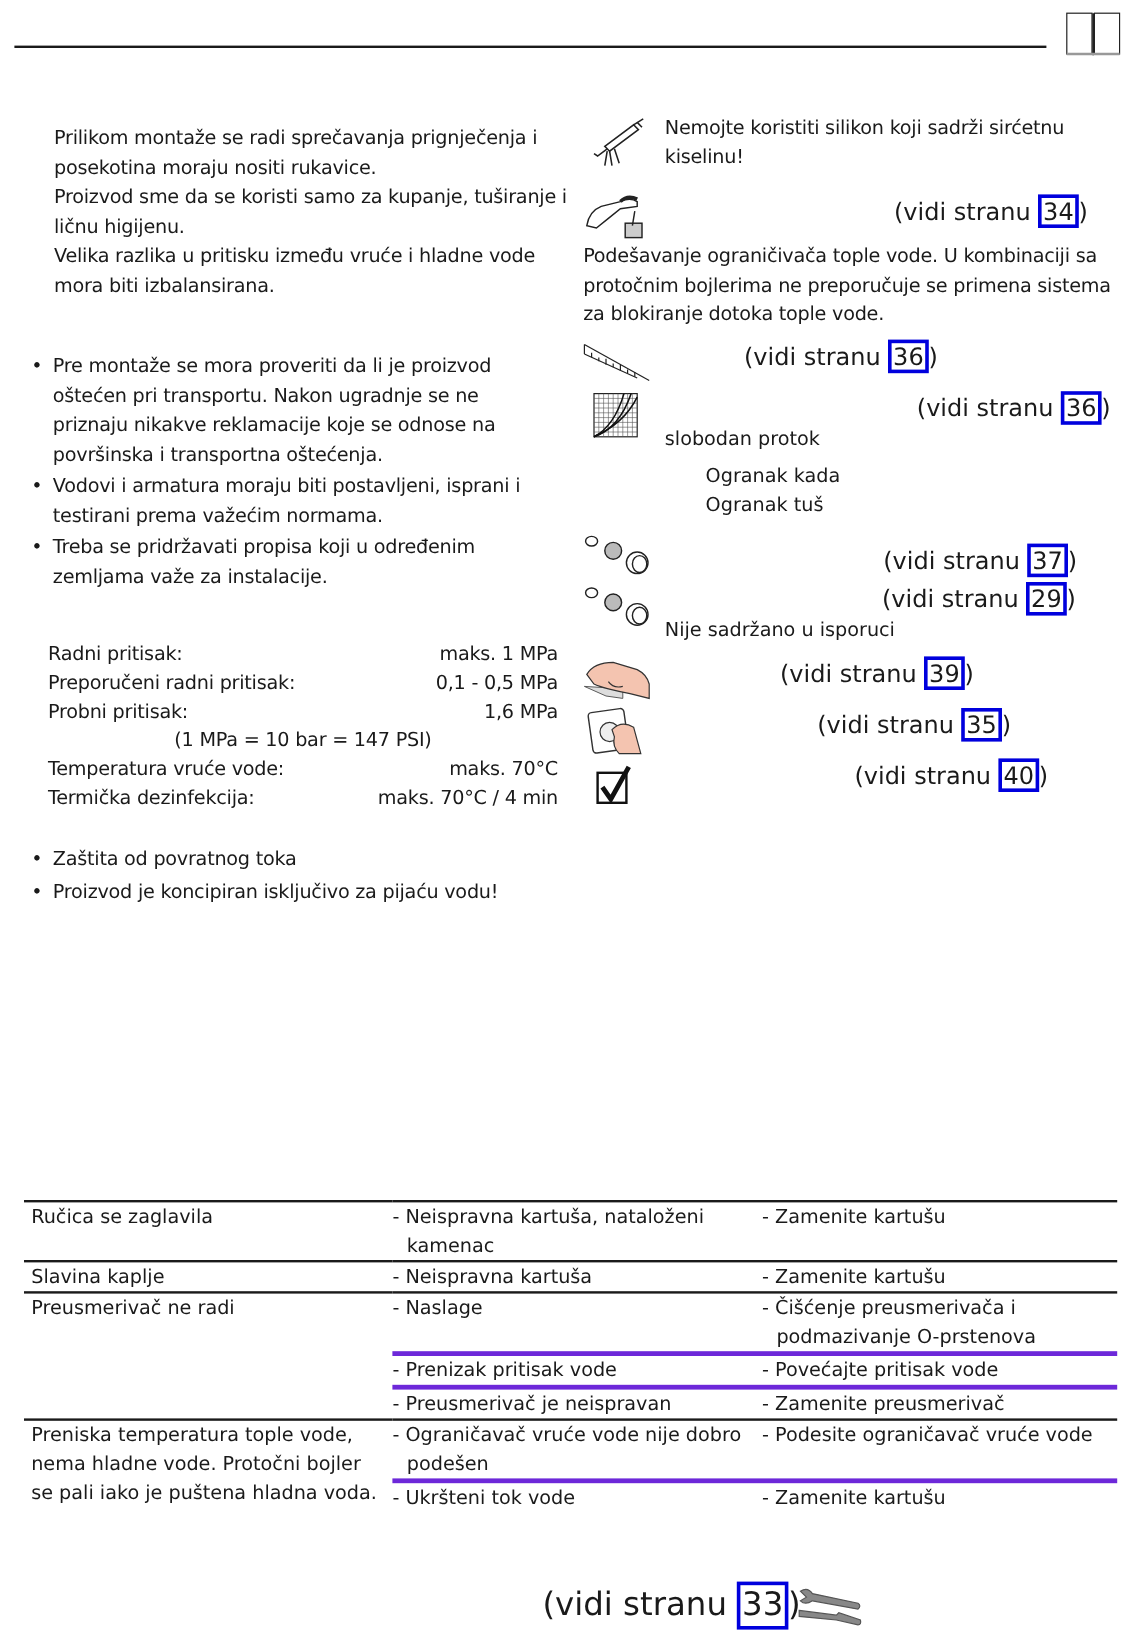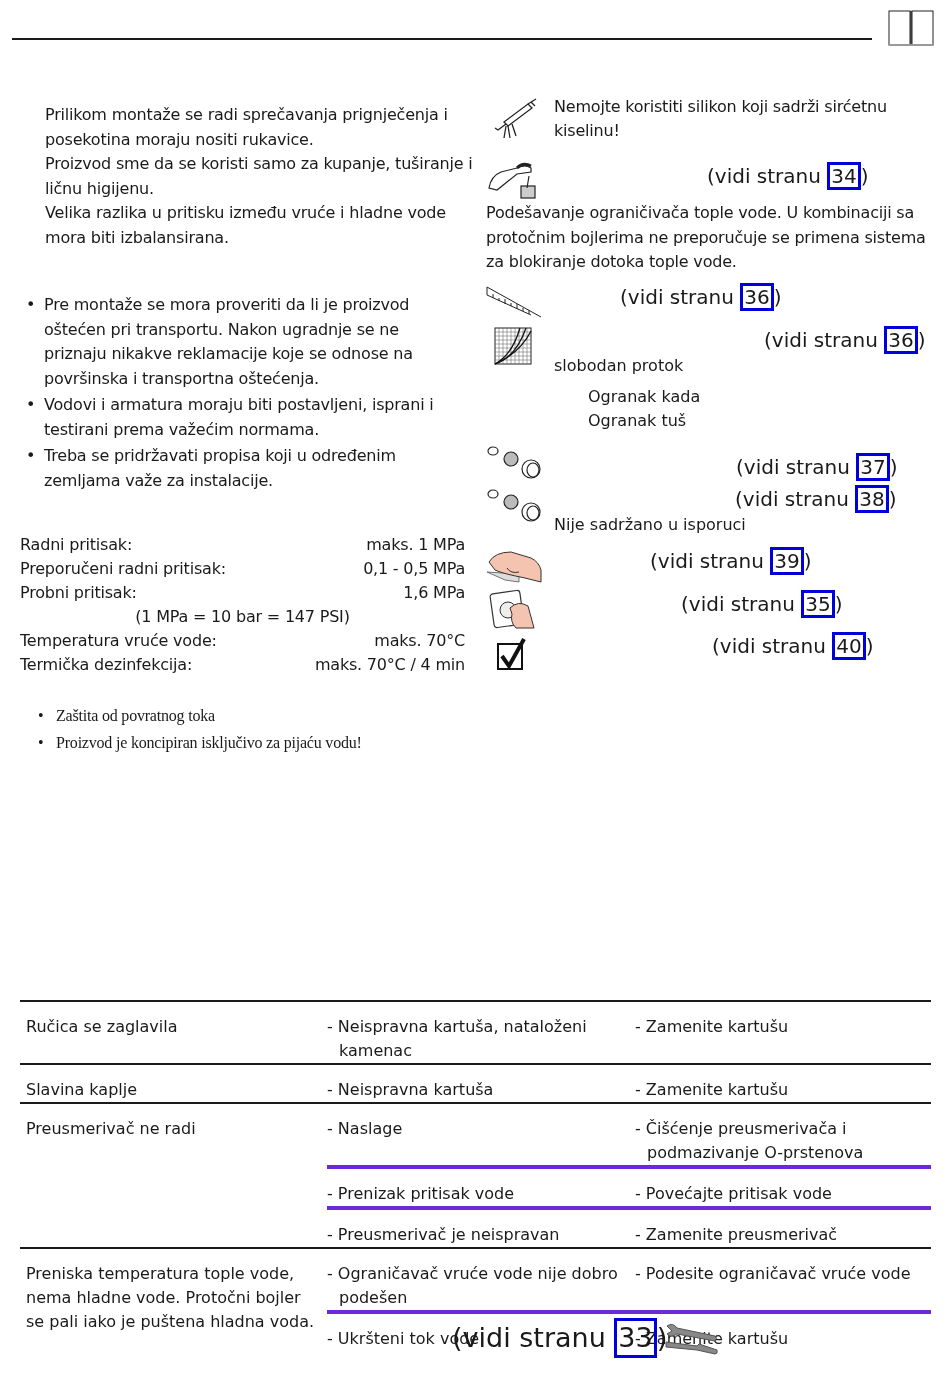--- a/index.html
+++ b/index.html
@@ -12,31 +12,31 @@
   .p { font-size: 16px; line-height: 24.5px; letter-spacing: -0.2px; }
   .left-intro { left: 45px; top: 103px; width: 430px; }
   .left-intro div { margin: 0; }
 
   ul.bullets { list-style: none; margin: 0; padding: 0; }
   ul.bullets li { position: relative; padding-left: 24px; margin-bottom: 2px; }
   ul.bullets li::before { content: "•"; position: absolute; left: 6px; top: 0; }
   .left-bullets { left: 20px; top: 293px; width: 440px; }
 
   .specs { left: 20px; top: 533px; width: 445px; }
-  .spec-row { display: flex; justify-content: space-between; height: 24px; line-height: 24px; }
+  .spec-row { display: flex; justify-content: space-between; height: 24px; line-height: 24px; margin-left: 20px; }
   .spec-row.right-only { justify-content: center; }
-  .specs-bullets { left: 32px; top: 704px; width: 450px; font-family: Liberation Serif, serif; }
+  .specs-bullets { left: 20px; top: 704px; width: 450px; }
   .specs-bullets li { margin-bottom: 5px; }
 
   .ref { font-size: 20px; white-space: nowrap; }
   .ref .num { display: inline-block; border: 3px solid #0000dd; padding: 0 1px; line-height: 22px; }
   .txt { font-size: 16px; line-height: 24px; }
 
   table.trouble { position: absolute; left: 20px; top: 1000px; width: 911px; border-collapse: collapse; font-size: 16px; }
-  table.trouble td { vertical-align: top; padding: 13px 6px 0 6px; line-height: 24px; margin-left: 35px; }
+  table.trouble td { vertical-align: top; padding: 0 6px 0 6px; line-height: 24px; margin-left: 35px; }
   table.trouble tr.major td { border-top: 2px solid #1a1a1a; }
   table.trouble tr.minor td.sub { border-top: 4px solid #6d28d9; }
   .c1 { width: 295px; }
   .c2 { width: 290px; }
   .dash-cell { padding-left: 12px !important; text-indent: -12px; }
 </style>
 </head>
 <body>
 
 <div class="abs hr-top"></div>
@@ -101,21 +101,21 @@
 <div class="abs p" style="left:554px;top:95px;width:370px;line-height:24px">Nemojte koristiti silikon koji sadrži sirćetnu kiselinu!</div>
 
 <svg class="abs" style="left:487px;top:160px;width:50px;height:40px" viewBox="0 0 50 40">
   <g fill="none" stroke="#222" stroke-width="1.2">
     <path d="M2 28 Q4 16 14 12 L30 8 Q38 4 44 8 L44 12 L30 14 L20 22 L10 30 Z"></path>
     <path d="M30 8 Q36 2 44 6" stroke-width="3"></path>
     <rect x="34" y="26" width="14" height="12" fill="#ccc"></rect>
     <line x1="42" y1="16" x2="40" y2="28"></line>
   </g>
 </svg>
-<div class="abs ref" style="left:707px;top:162px"><span>(vidi stranu </span><span class="num">34</span><span>)</span></div>
+<div class="abs ref" style="left:745px;top:162px"><span>(vidi stranu </span><span class="num">34</span><span>)</span></div>
 <div class="abs p" style="left:486px;top:201px;width:450px;line-height:24.5px">Podešavanje ograničivača tople vode. U kombinaciji sa protočnim bojlerima ne preporučuje se primena sistema za blokiranje dotoka tople vode.</div>
 
 <svg class="abs" style="left:485px;top:285px;width:58px;height:36px" viewBox="0 0 58 36">
   <g fill="none" stroke="#222" stroke-width="1">
     <line x1="2" y1="2" x2="56" y2="32"></line>
     <line x1="2" y1="2" x2="2" y2="10"></line>
     <path d="M2 10 L46 30"></path>
     <path d="M8 13 v-4 M14 16 v-3 M20 19 v-5 M26 21 v-3 M32 24 v-5 M38 26 v-3 M44 29 v-4"></path>
   </g>
 </svg>
@@ -163,21 +163,21 @@
 <div class="abs ref" style="left:736px;top:453px"><span>(vidi stranu </span><span class="num">37</span><span>)</span></div>
 
 <svg class="abs" style="left:485px;top:486px;width:60px;height:36px" viewBox="0 0 60 36">
   <g fill="#fff" stroke="#222" stroke-width="1.2">
     <ellipse cx="8" cy="8" rx="5" ry="4"></ellipse>
     <ellipse cx="26" cy="16" rx="7" ry="7" fill="#bbb"></ellipse>
     <ellipse cx="46" cy="26" rx="9" ry="9"></ellipse>
     <ellipse cx="48" cy="27" rx="6" ry="7"></ellipse>
   </g>
 </svg>
-<div class="abs ref" style="left:735px;top:485px"><span>(vidi stranu </span><span class="num">38</span><span>)</span></div>
+<div class="abs ref" style="left:735px;top:485px"><span>(vidi stranu </span><span class="num">29</span><span>)</span></div>
 <div class="abs txt" style="left:554px;top:513px">Nije sadržano u isporuci</div>
 
 <svg class="abs" style="left:485px;top:548px;width:58px;height:36px" viewBox="0 0 58 36">
   <path d="M2 24 L20 32 L34 34 L34 26 Z" fill="#ddd" stroke="#555" stroke-width="0.8"></path>
   <path d="M4 14 Q10 4 26 4 L46 10 Q54 14 56 22 L56 34 L40 30 Q30 28 22 26 Q14 24 10 22 Z" fill="#f4c4b0" stroke="#333" stroke-width="1"></path>
   <path d="M22 20 Q26 26 34 24" fill="none" stroke="#333" stroke-width="1"></path>
 </svg>
 <div class="abs ref" style="left:650px;top:547px"><span>(vidi stranu </span><span class="num">39</span><span>)</span></div>
 
 <svg class="abs" style="left:488px;top:588px;width:50px;height:44px" viewBox="0 0 50 44">

